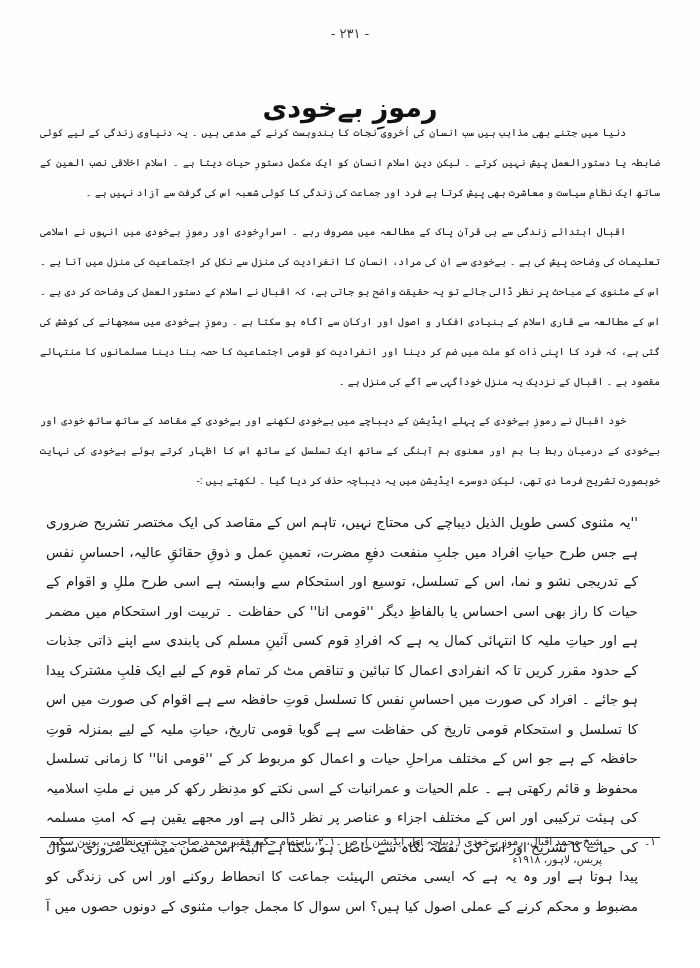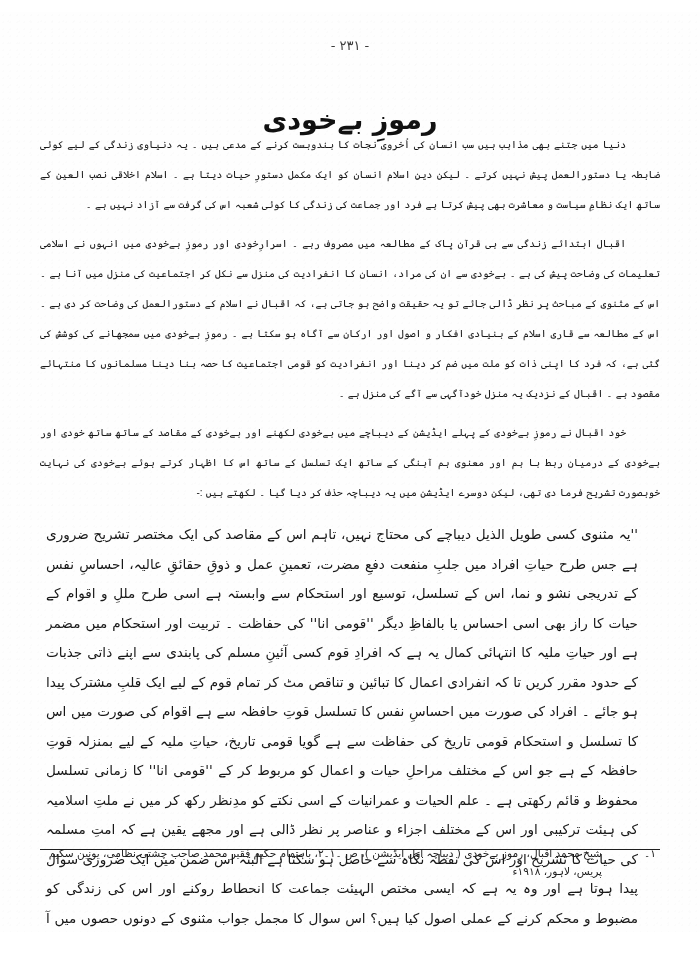--- a/index.html
+++ b/index.html
@@ -8,21 +8,21 @@
     padding: 0;
     background: #ffffff;
   }
   body {
     font-family: "DejaVu Sans", sans-serif;
   }
   .page {
     position: relative;
     width: 700px;
     height: 920px;
-    margin: 12px auto;
+    margin: 0 auto;
     background: #fefefe;
     overflow: hidden;
     color: #1a1a1a;
     box-sizing: border-box;
     
     background-image:
       radial-gradient(rgba(0,0,0,0.012) 1px, transparent 1px),
       radial-gradient(rgba(0,0,0,0.010) 1px, transparent 1px);
     background-size: 7px 7px, 11px 11px;
     background-position: 0 0, 3px 4px;

